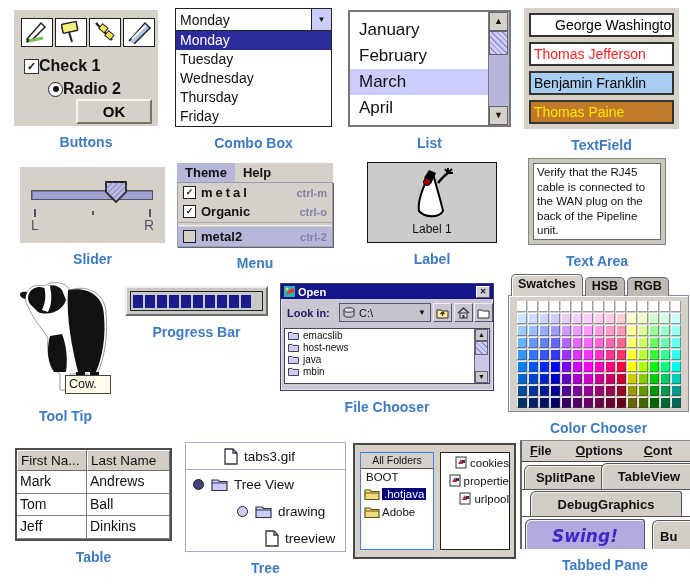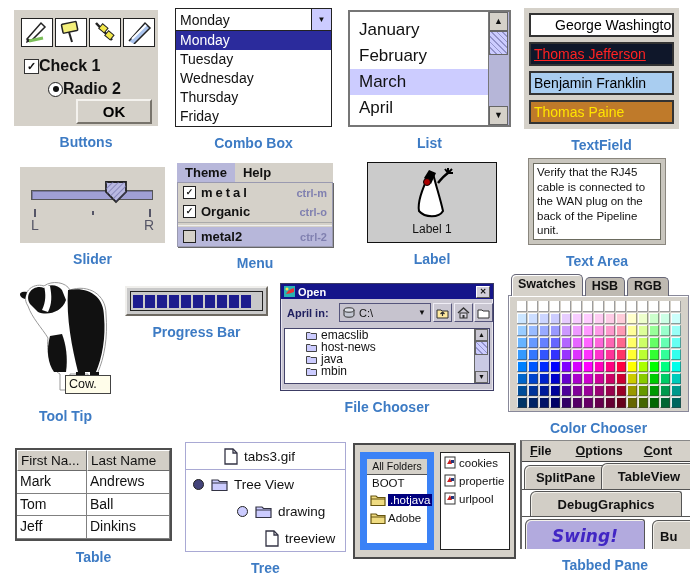--- a/index.html
+++ b/index.html
@@ -100,21 +100,21 @@
   .fc-toolbar{position:relative;height:27px;}
   .fc-lookin{position:absolute;left:6px;top:8px;font-size:11px;color:#202060;font-weight:bold;}
   .fc-combo{position:absolute;left:58px;top:4px;width:92px;height:19px;background:#c6c3ce;border:1px solid #55557c;
             display:flex;align-items:center;box-sizing:border-box;font-size:11px;}
   .fc-combo .txt{margin-left:4px;}
   .fc-combo .arr{margin-left:auto;margin-right:4px;font-size:8px;}
   .fc-btn{position:absolute;top:4px;width:19px;height:19px;background:#cac7d2;border:1px solid;
           border-color:#f0eef6 #55557c #55557c #f0eef6;box-sizing:border-box;padding:0;display:flex;
           align-items:center;justify-content:center;}
   .fc-list{position:absolute;left:3px;right:3px;top:44px;height:56px;background:#fff;border:1px solid #45456b;box-sizing:border-box;}
-  .fc-row{height:12px;display:flex;align-items:center;padding-left:21px;font-size:12px;}
+  .fc-row{height:12px;display:flex;align-items:center;padding-left:3px;font-size:10px;}
   .fc-row svg{margin-right:4px;flex:none;}
   .fc-vscroll{position:absolute;right:0;top:0;bottom:0;width:14px;background:#c9c9e4;border-left:1px solid #666;}
   .fc-sbtn{position:absolute;left:0;width:13px;height:12px;background:#cac7d2;border:1px solid #666;box-sizing:border-box;
            font-size:7px;line-height:10px;text-align:center;}
   .fc-thumb{position:absolute;left:0;top:12px;width:13px;height:14px;background:#ccccff;border:1px solid #666;box-sizing:border-box;
             background-image:repeating-linear-gradient(45deg,rgba(100,100,160,.55) 0 1px,transparent 1px 4px);}
 
   
   .cc-tabs{display:flex;align-items:flex-end;height:21px;padding-left:3px;gap:2px;}
   .cc-tab{border:1px solid #667;border-bottom:none;border-radius:5px 5px 0 0;font-weight:bold;font-size:12.5px;
@@ -139,27 +139,27 @@
   .tree-widget{height:110px;background:#fff;border:1px solid #a9a9d4;box-sizing:border-box;}
   .tree-row{display:flex;align-items:center;height:26px;font-size:13.5px;}
   .tree-row svg{margin-right:6px;flex:none;}
   .tr1{padding-left:38px;border-bottom:1px solid #a9a9d4;}
   .tr2{padding-left:7px;height:28px;} .tr3{padding-left:51px;height:27px;} .tr4{padding-left:79px;height:27px;}
   .knob{width:9px;height:9px;border-radius:50%;border:1.5px solid #222;background:#44447a;margin-right:7px;flex:none;}
   .knob.open{background:#ccccff;}
 
   
   .sp{position:relative;height:116px;background:#d5d1c9;border:2px solid #4a4a4a;box-sizing:border-box;}
-  .sp-left{position:absolute;left:5px;top:7px;width:74px;height:98px;background:#fff;border:7px solid #3b82f6;box-sizing:border-box;}
+  .sp-left{position:absolute;left:5px;top:7px;width:74px;height:98px;background:#fff;border:1px solid #3b82f6;box-sizing:border-box;}
   .sp-right{position:absolute;left:85px;top:7px;width:70px;height:98px;background:#fff;border:1px solid #222;box-sizing:border-box;}
   .sp-header{height:15px;background:#d5d1c9;border-bottom:1px solid #555;font-size:10.5px;text-align:center;line-height:14px;}
   .sp-item{display:flex;align-items:center;height:18px;padding-left:3px;font-size:11.5px;}
   .sp-item svg{margin-right:2px;flex:none;}
   .sel-navy{background:#00007e;color:#fff;padding:0 2px;}
-  .sp-ritem{display:flex;align-items:center;height:17px;padding:1px 0 0 3px;font-size:11.5px;}
+  .sp-ritem{display:flex;align-items:center;height:17px;padding:1px 0 0 3px;font-size:11.5px;justify-content:flex-end;}
   .sp-ritem svg{margin-right:3px;flex:none;}
 
   
   .tp{position:relative;height:109px;border-left:2px solid #666;border-top:1px solid #888;overflow:hidden;background:#fff;box-sizing:border-box;}
   .tp-menubar{height:20px;background:#d5d1c9;border-bottom:1px solid #444;display:flex;align-items:center;
               font-weight:bold;font-size:12.5px;}
   .tp-menu-item{display:inline-block;}
   .tp-menu-item::first-letter{text-decoration:underline;}
   .mi1{margin-left:8px;} .mi2{margin-left:24px;} .mi3{margin-left:21px;}
   .tp-row{position:relative;}
@@ -248,21 +248,21 @@
       <div class="sb-thumb"></div>
       <div class="sb-btn sb-down"><span>▼</span></div>
     </div>
   </div>
   <div class="caption">List</div>
 </div>
 
 <div class="comp" style="left:524px;top:8px;width:155px;">
   <div class="tf-panel">
     <div class="tf" style="color: rgb(0, 0, 0); background: rgb(255, 255, 255); padding-left: 24px;">George Washington</div>
-    <div class="tf" style="color: rgb(255, 34, 34); background: #0f172a; text-decoration: underline;">Thomas Jefferson</div>
+    <div class="tf" style="color: rgb(255, 34, 34); background: #ffffff;">Thomas Jefferson</div>
     <div class="tf" style="color: rgb(0, 0, 0); background: rgb(169, 205, 240);">Benjamin Franklin</div>
     <div class="tf" style="color: rgb(255, 228, 0); background: rgb(191, 122, 42);">Thomas Paine</div>
   </div>
   <div class="caption">TextField</div>
 </div>
 
 <div class="comp" style="left:20px;top:167px;width:145px;">
   <div class="slider-panel">
     <div class="slider-track"></div>
     <svg class="slider-thumb" viewBox="0 0 24 25">
@@ -370,21 +370,21 @@
     <div class="fc-title">
       <svg width="11" height="11" viewBox="0 0 11 11">
         <rect x="0" y="0" width="11" height="11" fill="#2ab3b3"></rect>
         <path d="M2 8 C4 4 7 3 10 2 L10 6 C7 7 4 8 2 8 Z" fill="#e33"></path>
         <circle cx="3" cy="3" r="1.5" fill="#ffe34d"></circle>
       </svg>
       <span class="fc-title-text">Open</span>
       <span class="fc-close"><span>✕</span></span>
     </div>
     <div class="fc-toolbar">
-      <span class="fc-lookin">April in:</span>
+      <span class="fc-lookin">Look in:</span>
       <div class="fc-combo">
         <svg width="12" height="12" viewBox="0 0 12 12" style="margin-left:3px;">
           <path d="M1 3 v5 a5 2.2 0 0 0 10 0 v-5" fill="#c3c7d2" stroke="#333"></path>
           <ellipse cx="6" cy="3" rx="5" ry="2.2" fill="#dde0e8" stroke="#333"></ellipse>
         </svg>
         <span class="txt">C:\</span>
         <span class="arr">▼</span>
       </div>
       <button class="fc-btn" style="left:152px;">
         <svg width="13" height="12" viewBox="0 0 13 12">

